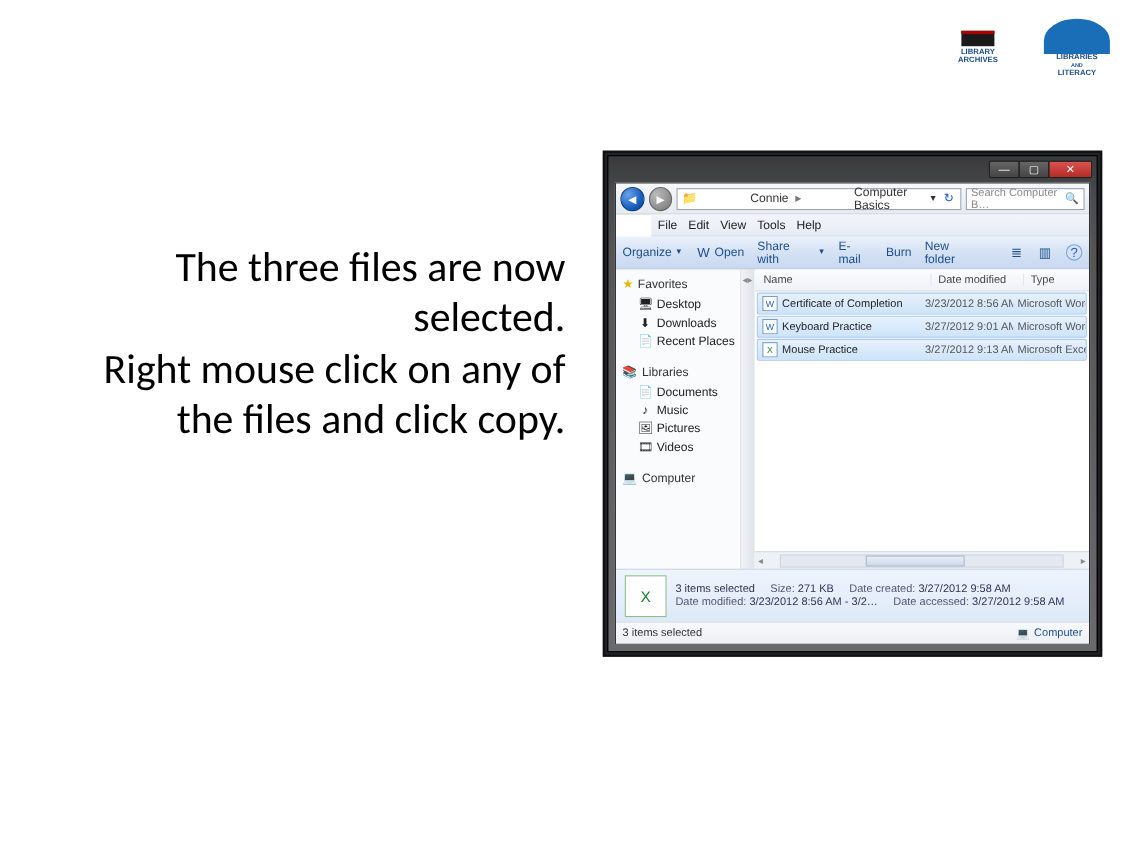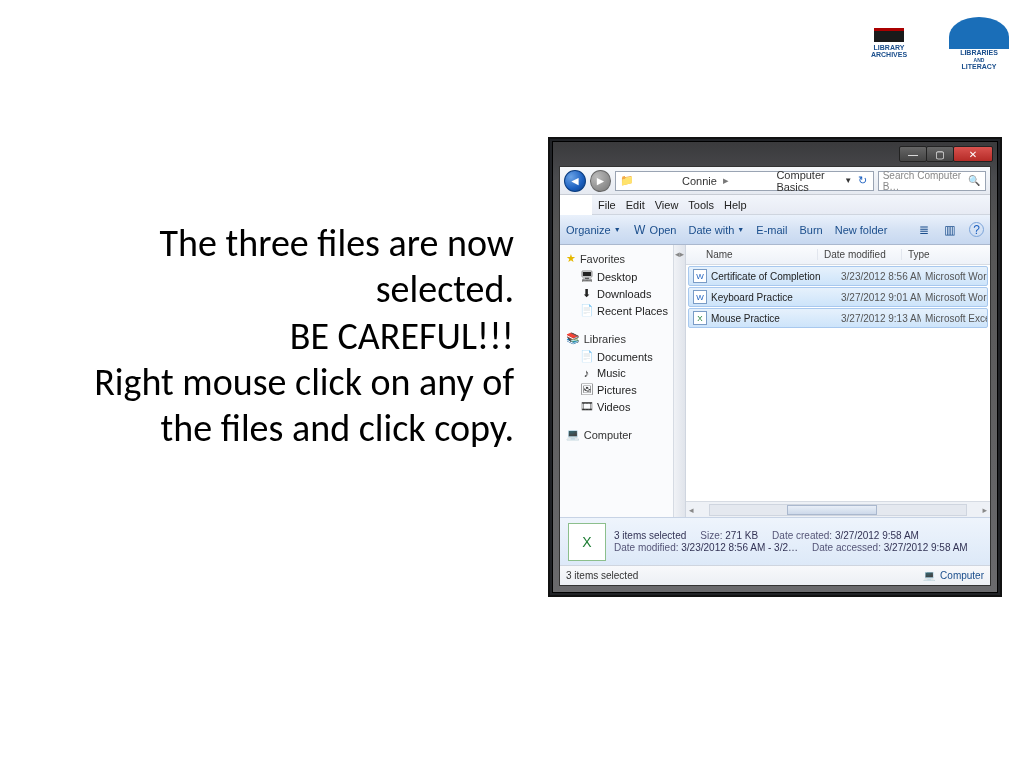--- a/index.html
+++ b/index.html
@@ -191,21 +191,21 @@
   }
   .col-head {
     height: 20px;
     background: linear-gradient(#fbfcfe, #eef2f8);
     border-bottom: 1px solid #d6dbe3;
     display: flex;
     font-size: 10px;
     color: #444;
     align-items: center;
   }
-  .col-head .c1 { width: 120px; padding-left: 8px; border-right: 1px solid #e2e6ee; margin-left: 12px; }
+  .col-head .c1 { width: 161px; padding-left: 8px; border-right: 1px solid #e2e6ee; }
   .col-head .c2 { width: 84px; padding-left: 6px; border-right: 1px solid #e2e6ee; }
   .col-head .c3 { flex: 1; padding-left: 6px;}
   .file-rows { flex: 1; overflow:hidden; }
   .file-row {
     height: 20px;
     display: flex;
     align-items: center;
     font-size: 10px;
     color: #222;
     background: linear-gradient(#e6f1fc, #cde4fa);
@@ -267,21 +267,20 @@
     <div>LIBRARY<br>ARCHIVES</div>
   </div>
   <div class="logo-box logo-ll">
     <div class="fan"></div>
     <div>LIBRARIES<br><span style="font-size:5px">AND</span><br>LITERACY</div>
   </div>
 </div>
 
 <div class="instruction">
   <div>The three files are now selected.</div>
-  <div>BE CAREFUL!!!</div>
   <div>Right mouse click on any of the files and click copy.</div>
 </div>
 
 <div class="explorer-wrap">
   <div class="win-frame">
     <div class="titlebar">
       <div class="win-btn">—</div>
       <div class="win-btn">▢</div>
       <div class="win-btn close">✕</div>
     </div>
@@ -316,21 +315,21 @@
       <div class="tool-row">
         <div class="tool">
             <span>Organize</span>
             <span class="caret">▼</span>
           </div>
         <div class="tool">
             <span class="tool-icon">W</span>
             <span>Open</span>
           </div>
         <div class="tool">
-            <span>Date with</span>
+            <span>Share with</span>
             <span class="caret">▼</span>
           </div>
         <div class="tool">
             <span>E-mail</span>
           </div>
         <div class="tool">
             <span>Burn</span>
           </div>
         <div class="tool">
             <span>New folder</span>

